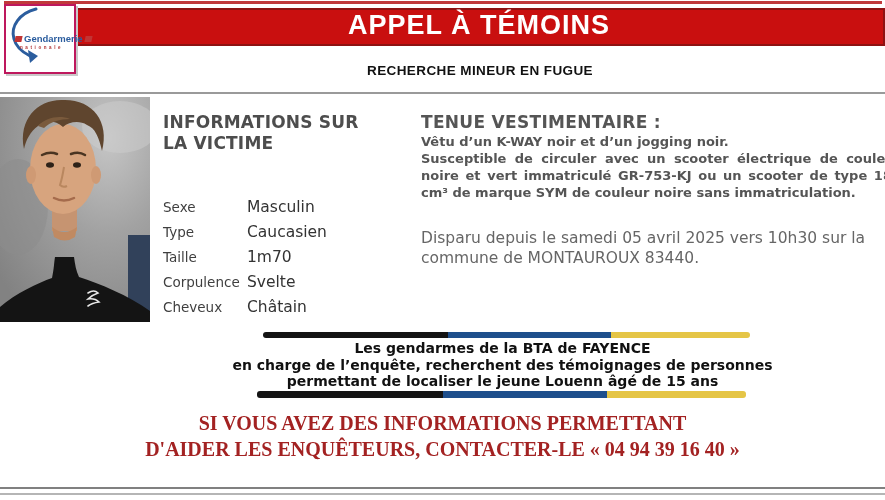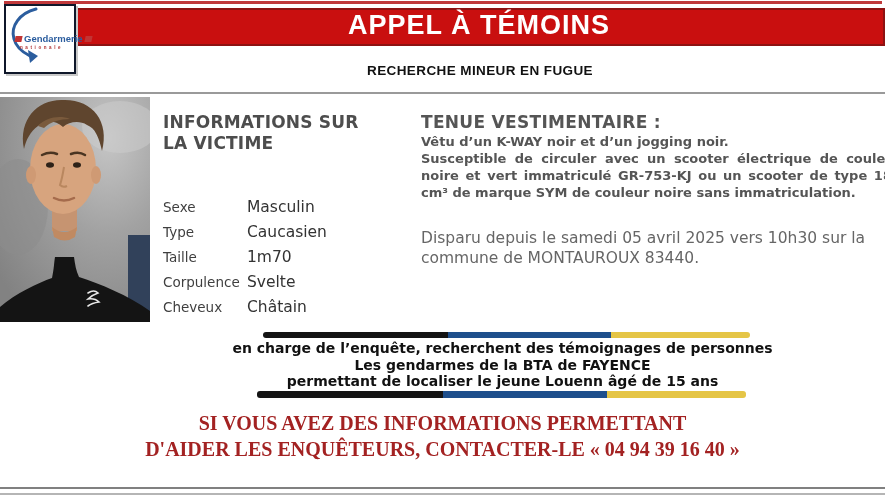--- a/index.html
+++ b/index.html
@@ -6,21 +6,21 @@
   body{
     width:885px;height:500px;position:relative;background:#ffffff;
     font-family:"Liberation Sans",sans-serif;overflow:hidden;
   }
   .poster{position:absolute;inset:0;}
 
   
   .top-hairline{position:absolute;left:4px;right:3px;top:1px;height:3px;background:#c0393b;}
   .logo-box{
     position:absolute;left:4px;top:4px;width:68px;height:66px;background:#ffffff;
-    border:2px solid #0f172a;box-shadow:2px 2px 0 #c9c9c9;z-index:3;
+    border:2px solid #be185d;box-shadow:2px 2px 0 #c9c9c9;z-index:3;
   }
   .logo-arrow{position:absolute;left:0;top:0;}
   .logo-text-row{
     position:absolute;left:9px;top:27px;display:flex;align-items:center;gap:2px;z-index:2;
   }
   .logo-flag{width:7px;height:6px;background:#c23434;transform:skewX(-12deg);display:inline-block;}
   .logo-title{
     font-size:9.5px;font-weight:bold;color:#2b5d9e;letter-spacing:0;white-space:nowrap;
   }
   .logo-sub{
@@ -198,22 +198,22 @@
     <p class="bold-gray justify">Susceptible de circuler avec un scooter électrique de couleur noire et vert immatriculé GR-753-KJ ou un scooter de type 184 cm³ de marque SYM de couleur noire sans immatriculation.</p>
     <p class="disparu">Disparu depuis le samedi 05 avril 2025 vers 10h30 sur la commune de MONTAUROUX 83440.</p>
   </div>
 
   <div class="tricolor bar1">
     <span class="seg black"></span>
     <span class="seg blue"></span>
     <span class="seg yellow"></span>
   </div>
   <div class="banner-text">
+    <div>Les gendarmes de la BTA de FAYENCE</div>
     <div>en charge de l’enquête, recherchent des témoignages de personnes</div>
-    <div>Les gendarmes de la BTA de FAYENCE</div>
     <div>permettant de localiser le jeune Louenn âgé de 15 ans</div>
   </div>
   <div class="tricolor bar2">
     <span class="seg black"></span>
     <span class="seg blue"></span>
     <span class="seg yellow"></span>
   </div>
 
   <div class="contact">
     <div class="c1">SI VOUS AVEZ DES INFORMATIONS PERMETTANT</div>

